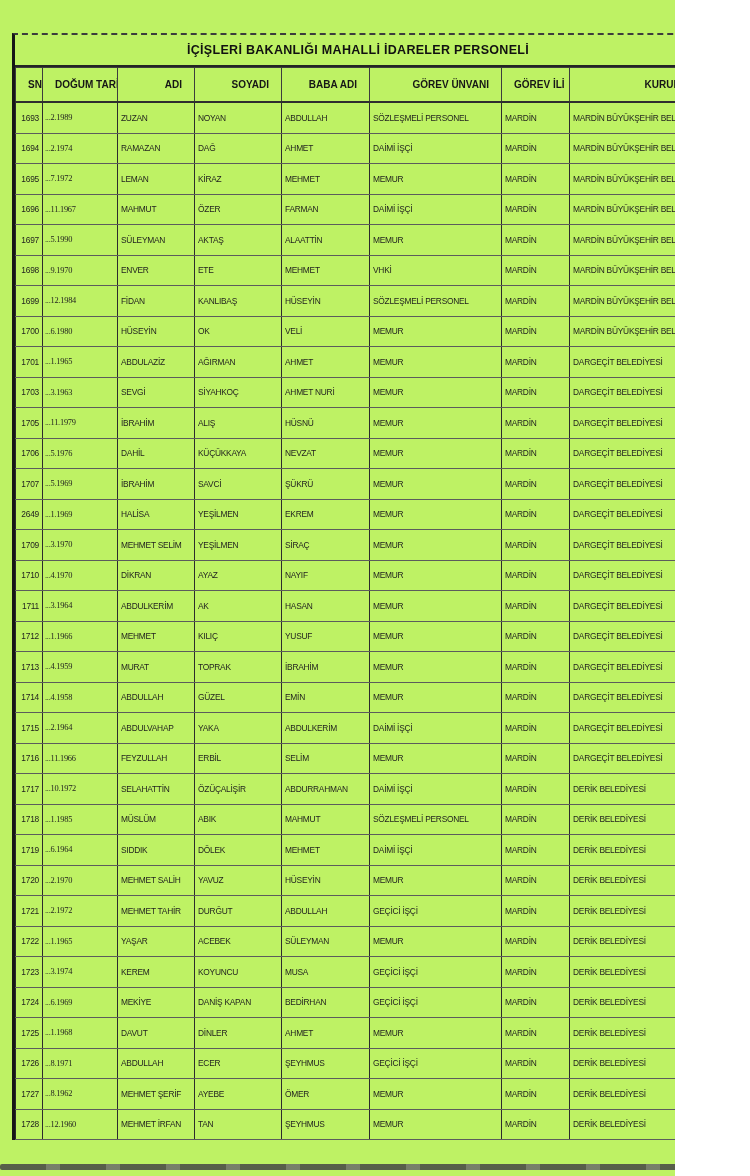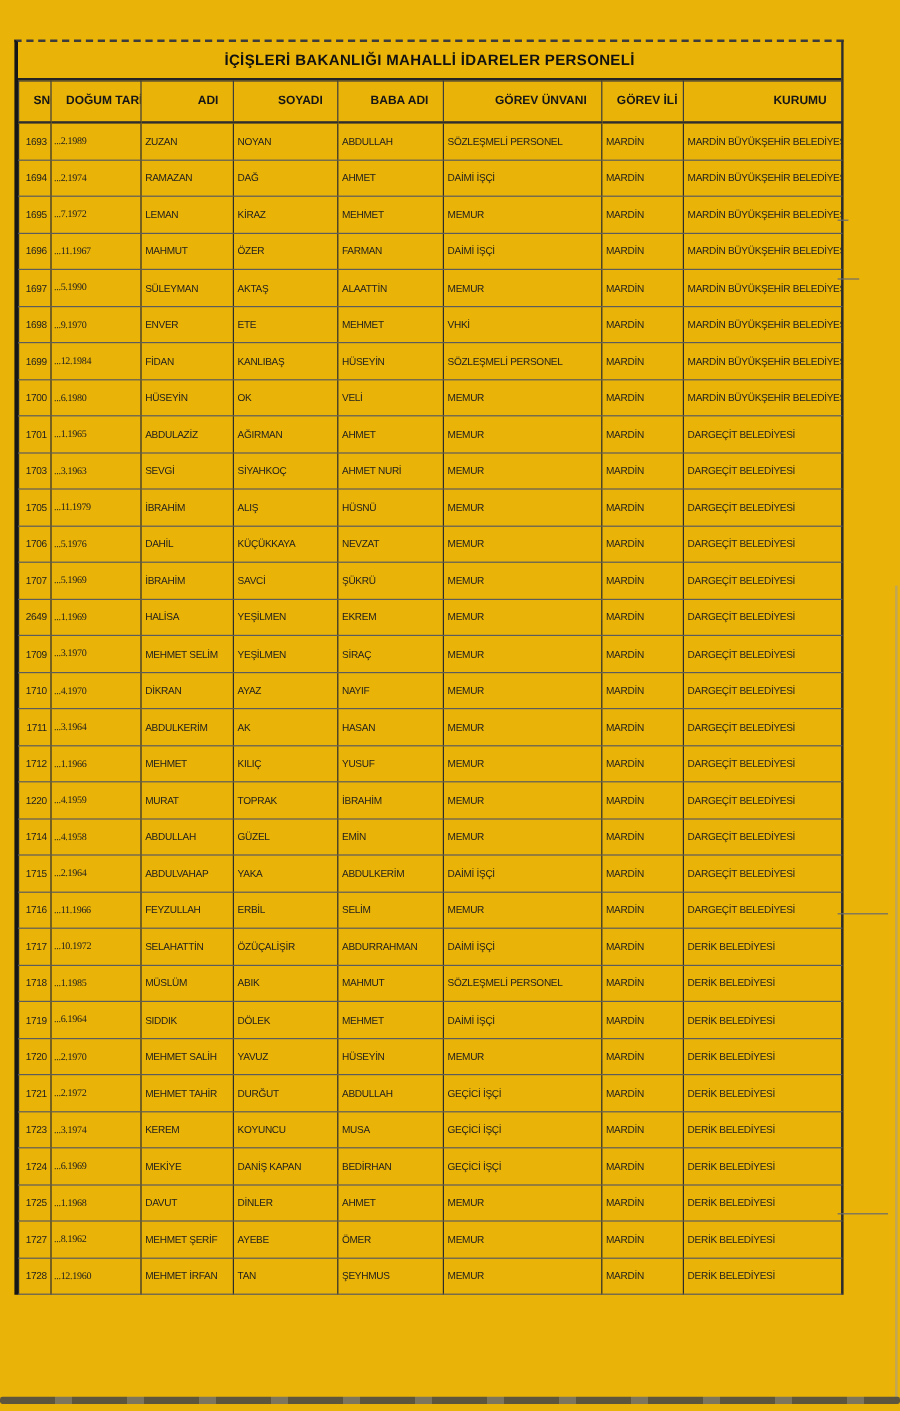--- a/index.html
+++ b/index.html
@@ -1,17 +1,17 @@
 <!DOCTYPE html>
 <html><head>
 <meta charset="utf-8">
 <style>
   html,body { margin:0; padding:0; background:#ffffff; }
   .page {
-    position:relative; width:750px; height:1176px; background:#eab308;
+    position:relative; width:675px; height:1176px; background:#bef264;
     font-family:"Liberation Sans","DejaVu Sans",sans-serif; color:#1d1d1d;
     overflow:hidden;
   }
   .doc {
     position:absolute; left:12px; top:33px; width:686px;
     border-left:3px solid #161616;
     border-top:2px dashed #3c3c3c;
     border-right:2px solid #2e2e2e;
   }
   .title-row {
@@ -256,21 +256,21 @@
             <td class="c0">1712</td>
             <td class="c1">...1.1966</td>
             <td class="c2">MEHMET</td>
             <td class="c3">KILIÇ</td>
             <td class="c4">YUSUF</td>
             <td class="c5">MEMUR</td>
             <td class="c6">MARDİN</td>
             <td class="c7">DARGEÇİT BELEDİYESİ</td>
           </tr>
           <tr>
-            <td class="c0">1220</td>
+            <td class="c0">1713</td>
             <td class="c1">...4.1959</td>
             <td class="c2">MURAT</td>
             <td class="c3">TOPRAK</td>
             <td class="c4">İBRAHİM</td>
             <td class="c5">MEMUR</td>
             <td class="c6">MARDİN</td>
             <td class="c7">DARGEÇİT BELEDİYESİ</td>
           </tr>
           <tr>
             <td class="c0">1714</td>
@@ -346,20 +346,30 @@
             <td class="c0">1721</td>
             <td class="c1">...2.1972</td>
             <td class="c2">MEHMET TAHİR</td>
             <td class="c3">DURĞUT</td>
             <td class="c4">ABDULLAH</td>
             <td class="c5">GEÇİCİ İŞÇİ</td>
             <td class="c6">MARDİN</td>
             <td class="c7">DERİK BELEDİYESİ</td>
           </tr>
           <tr>
+            <td class="c0">1722</td>
+            <td class="c1">...1.1965</td>
+            <td class="c2">YAŞAR</td>
+            <td class="c3">ACEBEK</td>
+            <td class="c4">SÜLEYMAN</td>
+            <td class="c5">MEMUR</td>
+            <td class="c6">MARDİN</td>
+            <td class="c7">DERİK BELEDİYESİ</td>
+          </tr>
+          <tr>
             <td class="c0">1723</td>
             <td class="c1">...3.1974</td>
             <td class="c2">KEREM</td>
             <td class="c3">KOYUNCU</td>
             <td class="c4">MUSA</td>
             <td class="c5">GEÇİCİ İŞÇİ</td>
             <td class="c6">MARDİN</td>
             <td class="c7">DERİK BELEDİYESİ</td>
           </tr>
           <tr>
@@ -376,20 +386,30 @@
             <td class="c0">1725</td>
             <td class="c1">...1.1968</td>
             <td class="c2">DAVUT</td>
             <td class="c3">DİNLER</td>
             <td class="c4">AHMET</td>
             <td class="c5">MEMUR</td>
             <td class="c6">MARDİN</td>
             <td class="c7">DERİK BELEDİYESİ</td>
           </tr>
           <tr>
+            <td class="c0">1726</td>
+            <td class="c1">...8.1971</td>
+            <td class="c2">ABDULLAH</td>
+            <td class="c3">ECER</td>
+            <td class="c4">ŞEYHMUS</td>
+            <td class="c5">GEÇİCİ İŞÇİ</td>
+            <td class="c6">MARDİN</td>
+            <td class="c7">DERİK BELEDİYESİ</td>
+          </tr>
+          <tr>
             <td class="c0">1727</td>
             <td class="c1">...8.1962</td>
             <td class="c2">MEHMET ŞERİF</td>
             <td class="c3">AYEBE</td>
             <td class="c4">ÖMER</td>
             <td class="c5">MEMUR</td>
             <td class="c6">MARDİN</td>
             <td class="c7">DERİK BELEDİYESİ</td>
           </tr>
           <tr>

